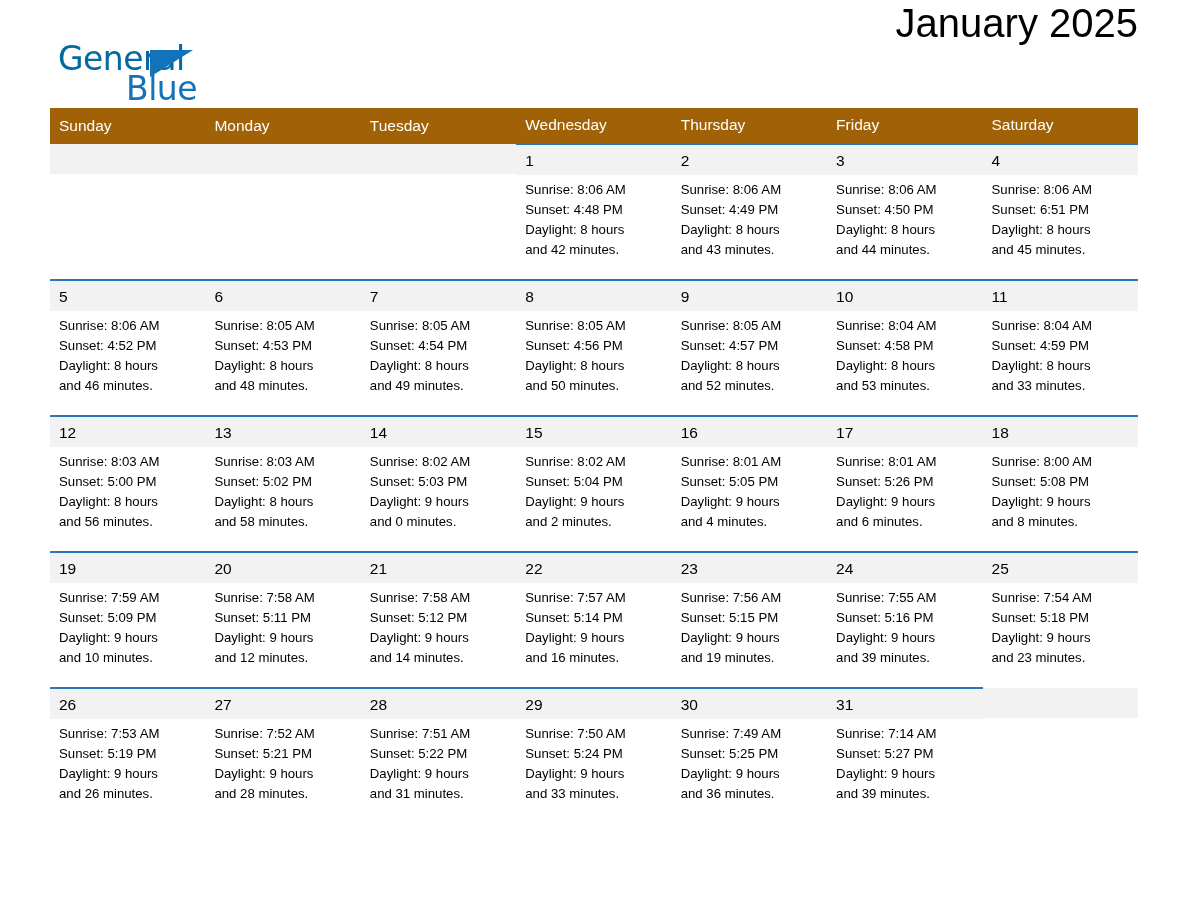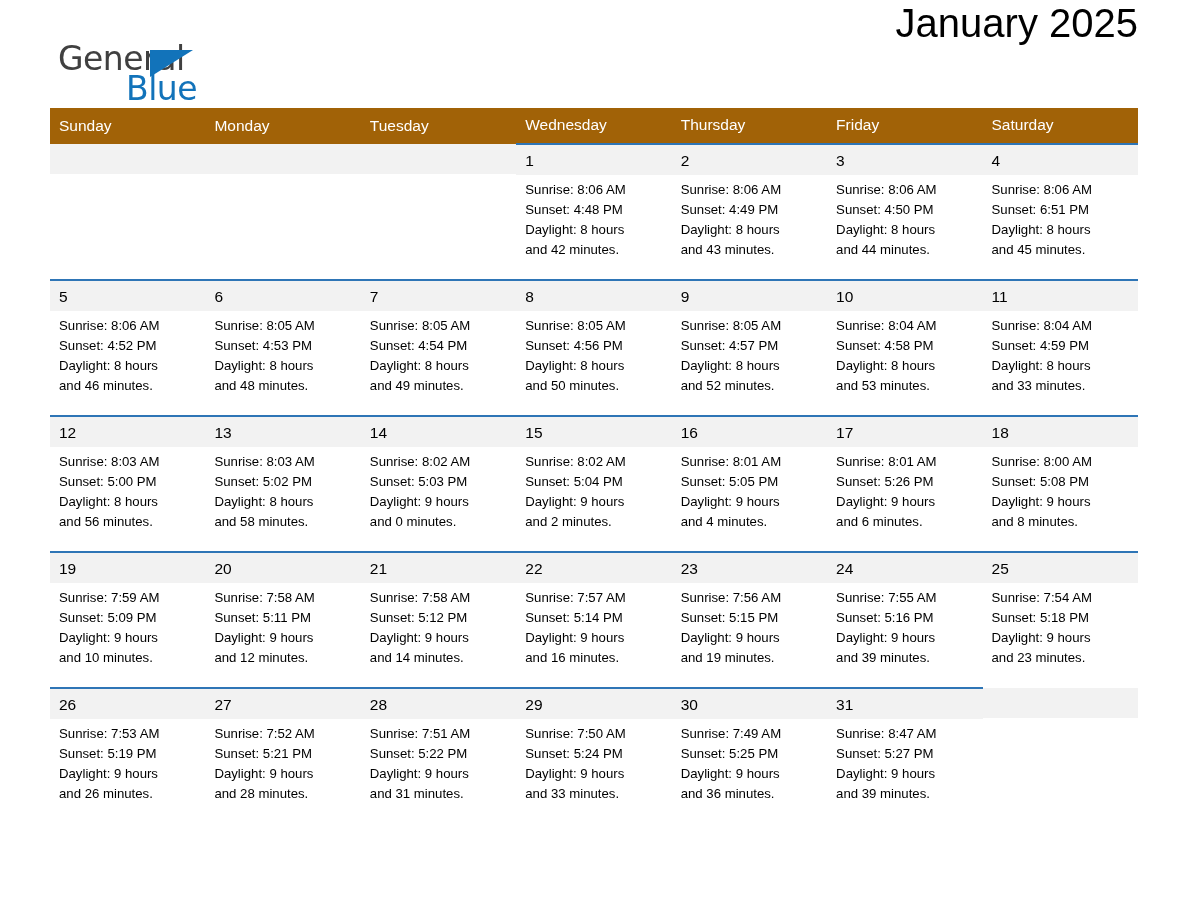--- a/index.html
+++ b/index.html
@@ -35,21 +35,21 @@
     margin-top: 42px;
     width: 260px;
     height: 66px;
   }
   .brand-line1 {
     position: absolute;
     left: 8px;
     top: 0px;
     font-size: 33px;
     letter-spacing: -0.5px;
-    color: #404040;
+    color: #0369a1;
     font-family: "DejaVu Sans", sans-serif;
     line-height: 1;
   }
   .brand-tri {
     position: absolute;
     left: 100px;
     top: 8px;
     width: 0;
     height: 0;
     border-left: 43px solid #1273ba;
@@ -472,21 +472,21 @@
             <div class="dayinfo">
               <div>Sunrise: 7:49 AM</div>
               <div>Sunset: 5:25 PM</div>
               <div>Daylight: 9 hours</div>
               <div>and 36 minutes.</div>
             </div>
           </td>
           <td class="daycell">
             <div class="daynum">31</div>
             <div class="dayinfo">
-              <div>Sunrise: 8:47 AM</div>
+              <div>Sunrise: 7:14 AM</div>
               <div>Sunset: 5:27 PM</div>
               <div>Daylight: 9 hours</div>
               <div>and 39 minutes.</div>
             </div>
           </td>
           <td class="daycell empty">
             <div class="daynum blank">&nbsp;</div>
           </td>
         </tr>
       </tbody>

